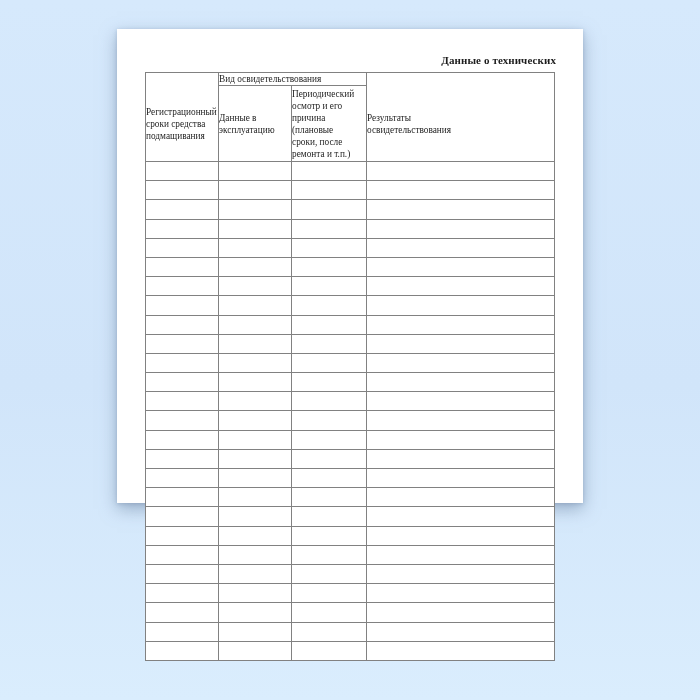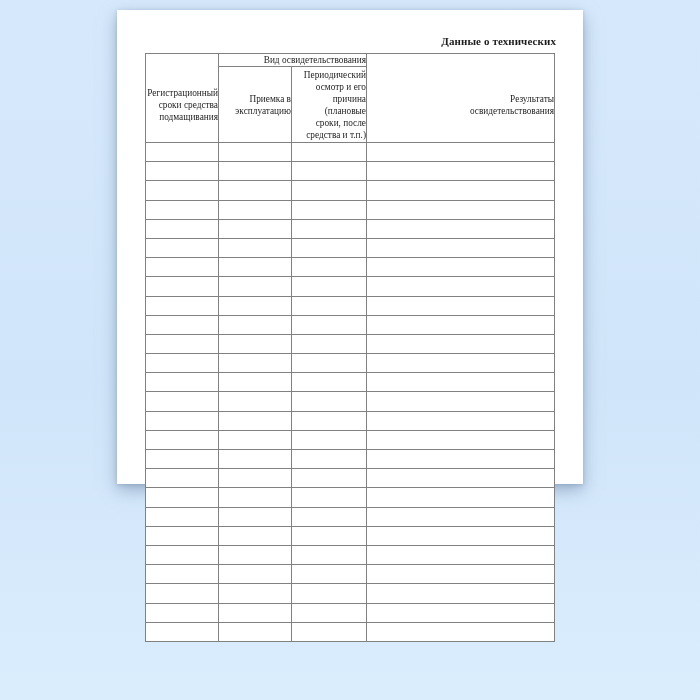--- a/index.html
+++ b/index.html
@@ -2,38 +2,38 @@
 <html style="--bg: #d6e9fc; --page: #ffffff; --grid: #818181; --outer: #6b6b6b; --text: #1d1d1d;"><head>
 <meta charset="utf-8">
 <style>
   html, body { margin: 0; padding: 0; }
   body {
     width: 700px; height: 700px; position: relative; overflow: hidden;
     background: linear-gradient(180deg, var(--bg, #d6e9fc) 0%, #d1e5fa 55%, #daedfd 100%);
     font-family: "Liberation Serif", "DejaVu Serif", serif;
   }
   .page {
-    position: absolute; left: 117px; top: 10px; width: 466px; height: 474px;
+    position: absolute; left: 117px; top: 29px; width: 466px; height: 474px;
     background: var(--page, #ffffff);
     box-shadow: 0 6px 16px rgba(105,130,160,0.55), 0 1px 4px rgba(105,130,160,0.35);
   }
   .doc-title {
     position: absolute; top: 25px; right: 27px;
     font-size: 11px; font-weight: bold; color: var(--text, #1d1d1d);
     letter-spacing: 0.1px; white-space: nowrap;
   }
   table.form {
     position: absolute; left: 28px; top: 43px; width: 409px;
     border-collapse: collapse; table-layout: fixed;
     border: 1.5px solid var(--outer, #6b6b6b);
   }
   .form th, .form td { border: 1px solid var(--grid, #818181); padding: 0; }
   .form th {
     font-weight: normal; font-size: 9.3px; line-height: 12px;
-    color: var(--text, #1d1d1d); text-align: right; vertical-align: middle;
+    color: var(--text, #1d1d1d); text-align: left; vertical-align: middle;
     white-space: pre-line; overflow: hidden;
   }
   tr.group-row { height: 13px; }
   tr.sub-row { height: 76px; }
   th.span-cell { padding-top: 13px; }
   .form tbody tr { height: 19.2px; }
   .form tbody td { background: #ffffff; }
 </style>
 </head>
 <body>
@@ -52,28 +52,28 @@
     <thead>
       <tr class="group-row">
         <th class="span-cell" rowspan="2">Регистрационный
 сроки средства
 подмащивания</th>
         <th colspan="2">Вид освидетельствования</th>
         <th class="span-cell" rowspan="2">Результаты
 освидетельствования</th>
       </tr>
       <tr class="sub-row">
-        <th>Приемка в
+        <th>Данные в
 эксплуатацию</th>
         <th>Периодический
 осмотр и его
 причина
 (плановые
 сроки, после
-средства и т.п.)</th>
+ремонта и т.п.)</th>
       </tr>
     </thead>
     <tbody>
         <tr>
           <td></td>
           <td></td>
           <td></td>
           <td></td>
         </tr>
         <tr>

